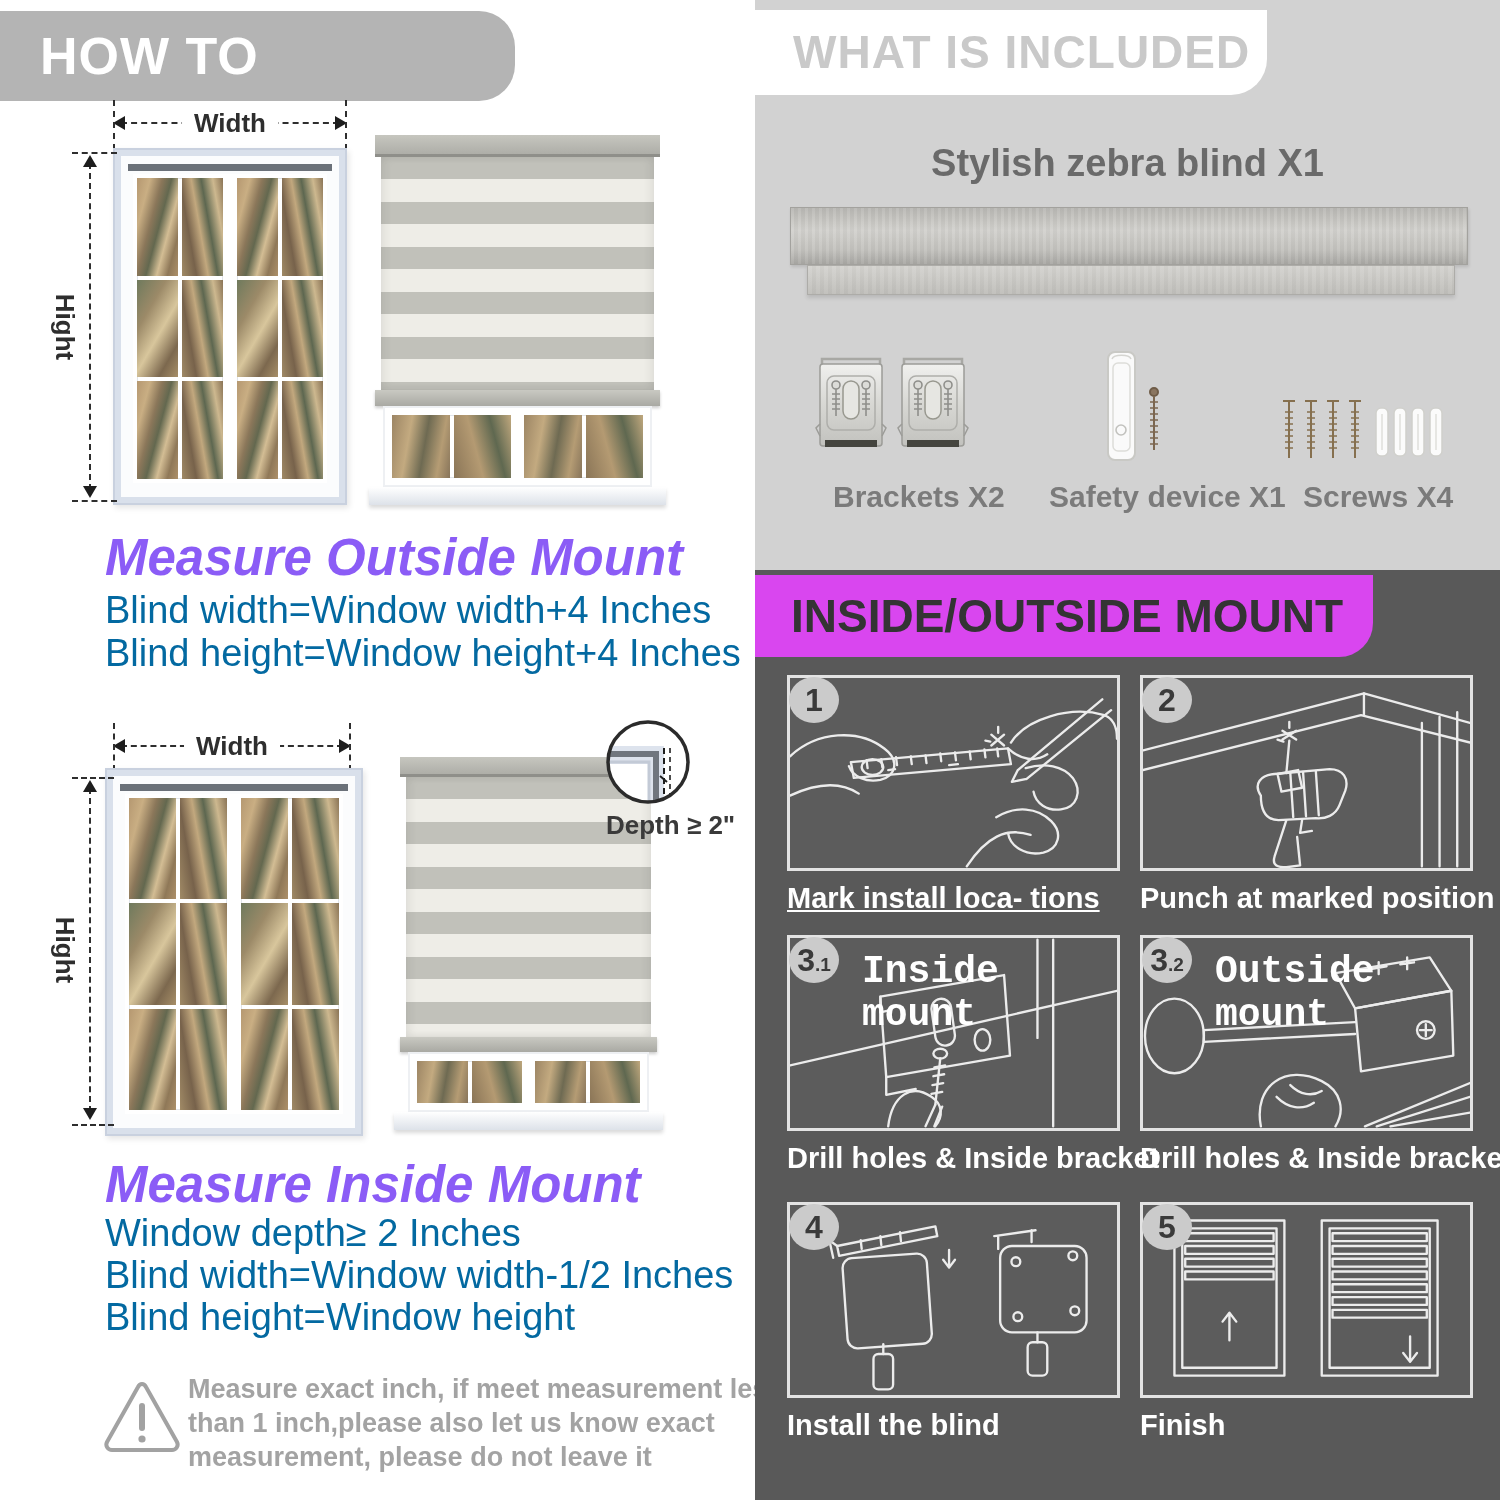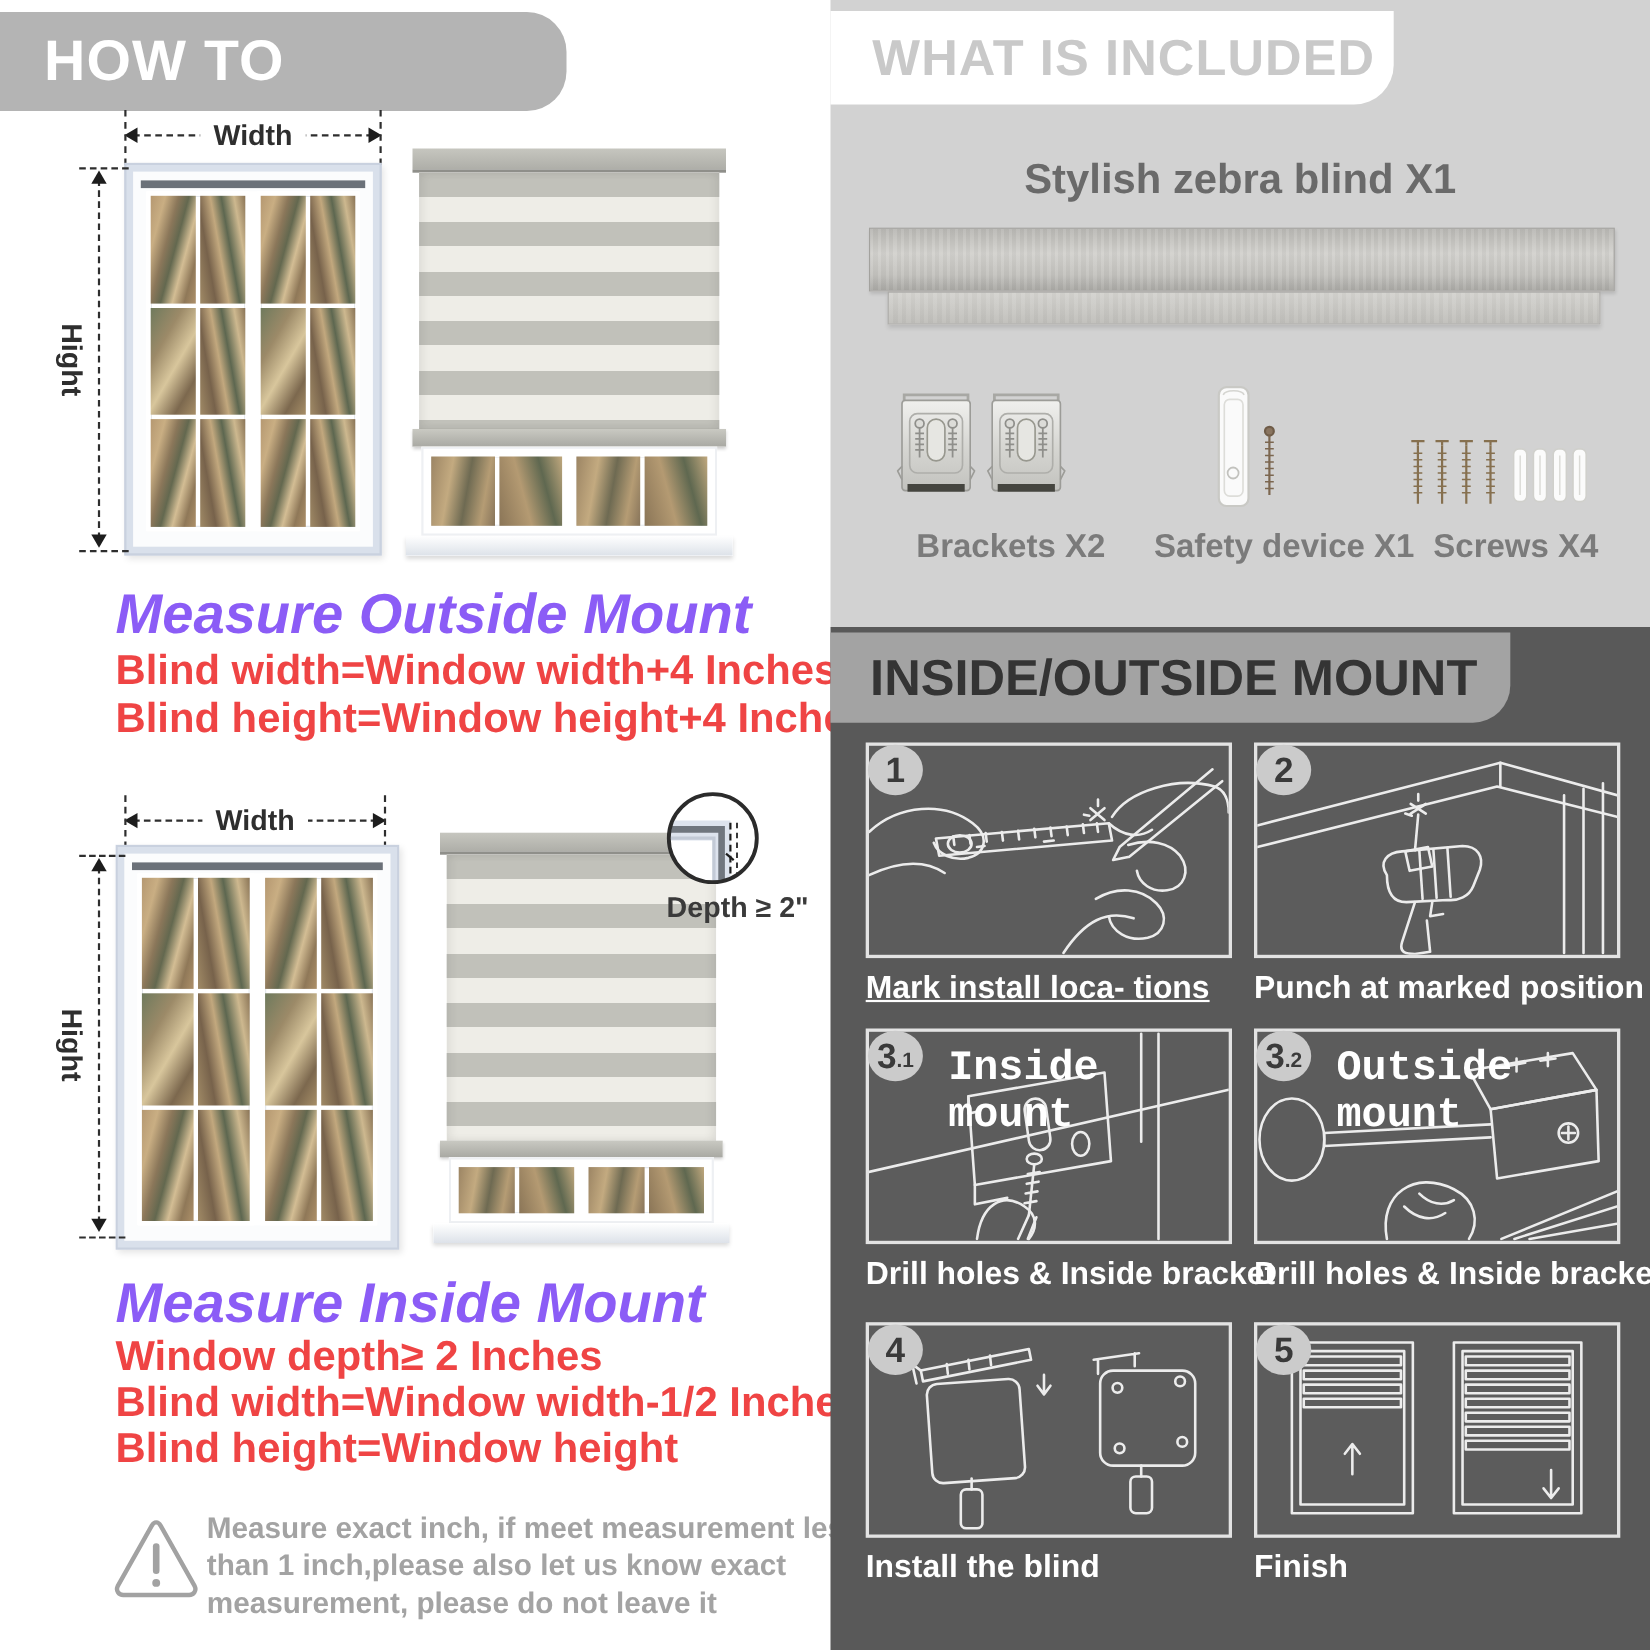--- a/index.html
+++ b/index.html
@@ -15,28 +15,28 @@
     left:0; top:11px; width:515px; height:90px; background:#b4b4b4;
     border-radius:0 36px 36px 0; color:#ffffff; font-size:52px; font-weight:bold;
     line-height:90px; padding-left:40px; box-sizing:border-box; letter-spacing:1px;
   }
   .hdr-included {
     left:0; top:10px; width:512px; height:85px; background:#ffffff;
     border-radius:0 0 36px 0; color:#c9c9c9; font-size:46px; font-weight:bold;
     line-height:85px; padding-left:38px; box-sizing:border-box; letter-spacing:1px;
   }
   .hdr-mount {
-    left:0; top:5px; width:618px; height:82px; background:#a3a3a3;
+    left:0; top:5px; width:618px; height:82px; background:#d946ef;
     border-radius:0 0 34px 0; color:#343434; font-size:46px; font-weight:bold;
     line-height:82px; padding-left:36px; box-sizing:border-box;
   }
 
   
   .h-measure { color:#8b5cf6; font-size:51px; font-weight:bold; white-space:nowrap;font-style:italic; }
-  .t-formula { color:#ef4444; font-size:38px; font-weight:bold; white-space:nowrap; }
+  .t-formula { color:#0369a1; font-size:38px; font-weight:normal; white-space:nowrap; }
   .t-warn    { color:#a3a3a3; font-size:27px; font-weight:bold; line-height:34px; }
 
   
   .h-dim { height:30px; }
   .h-dim .line { position:absolute; left:8px; right:8px; top:14px; border-top:2px dashed #2e2e2e; }
   .arr { position:absolute; width:0; height:0; border-style:solid; }
   .arr.left  { left:0;  top:8px; border-width:7px 12px 7px 0; border-color:transparent #1d1d1d transparent transparent; }
   .arr.right { right:0; top:8px; border-width:7px 0 7px 12px; border-color:transparent transparent transparent #1d1d1d; }
   .arr.up    { left:-6px; top:0;    border-width:0 7px 12px 7px; border-color:transparent transparent #1d1d1d transparent; }
   .arr.down  { left:-6px; bottom:0; border-width:12px 7px 0 7px; border-color:#1d1d1d transparent transparent transparent; }

